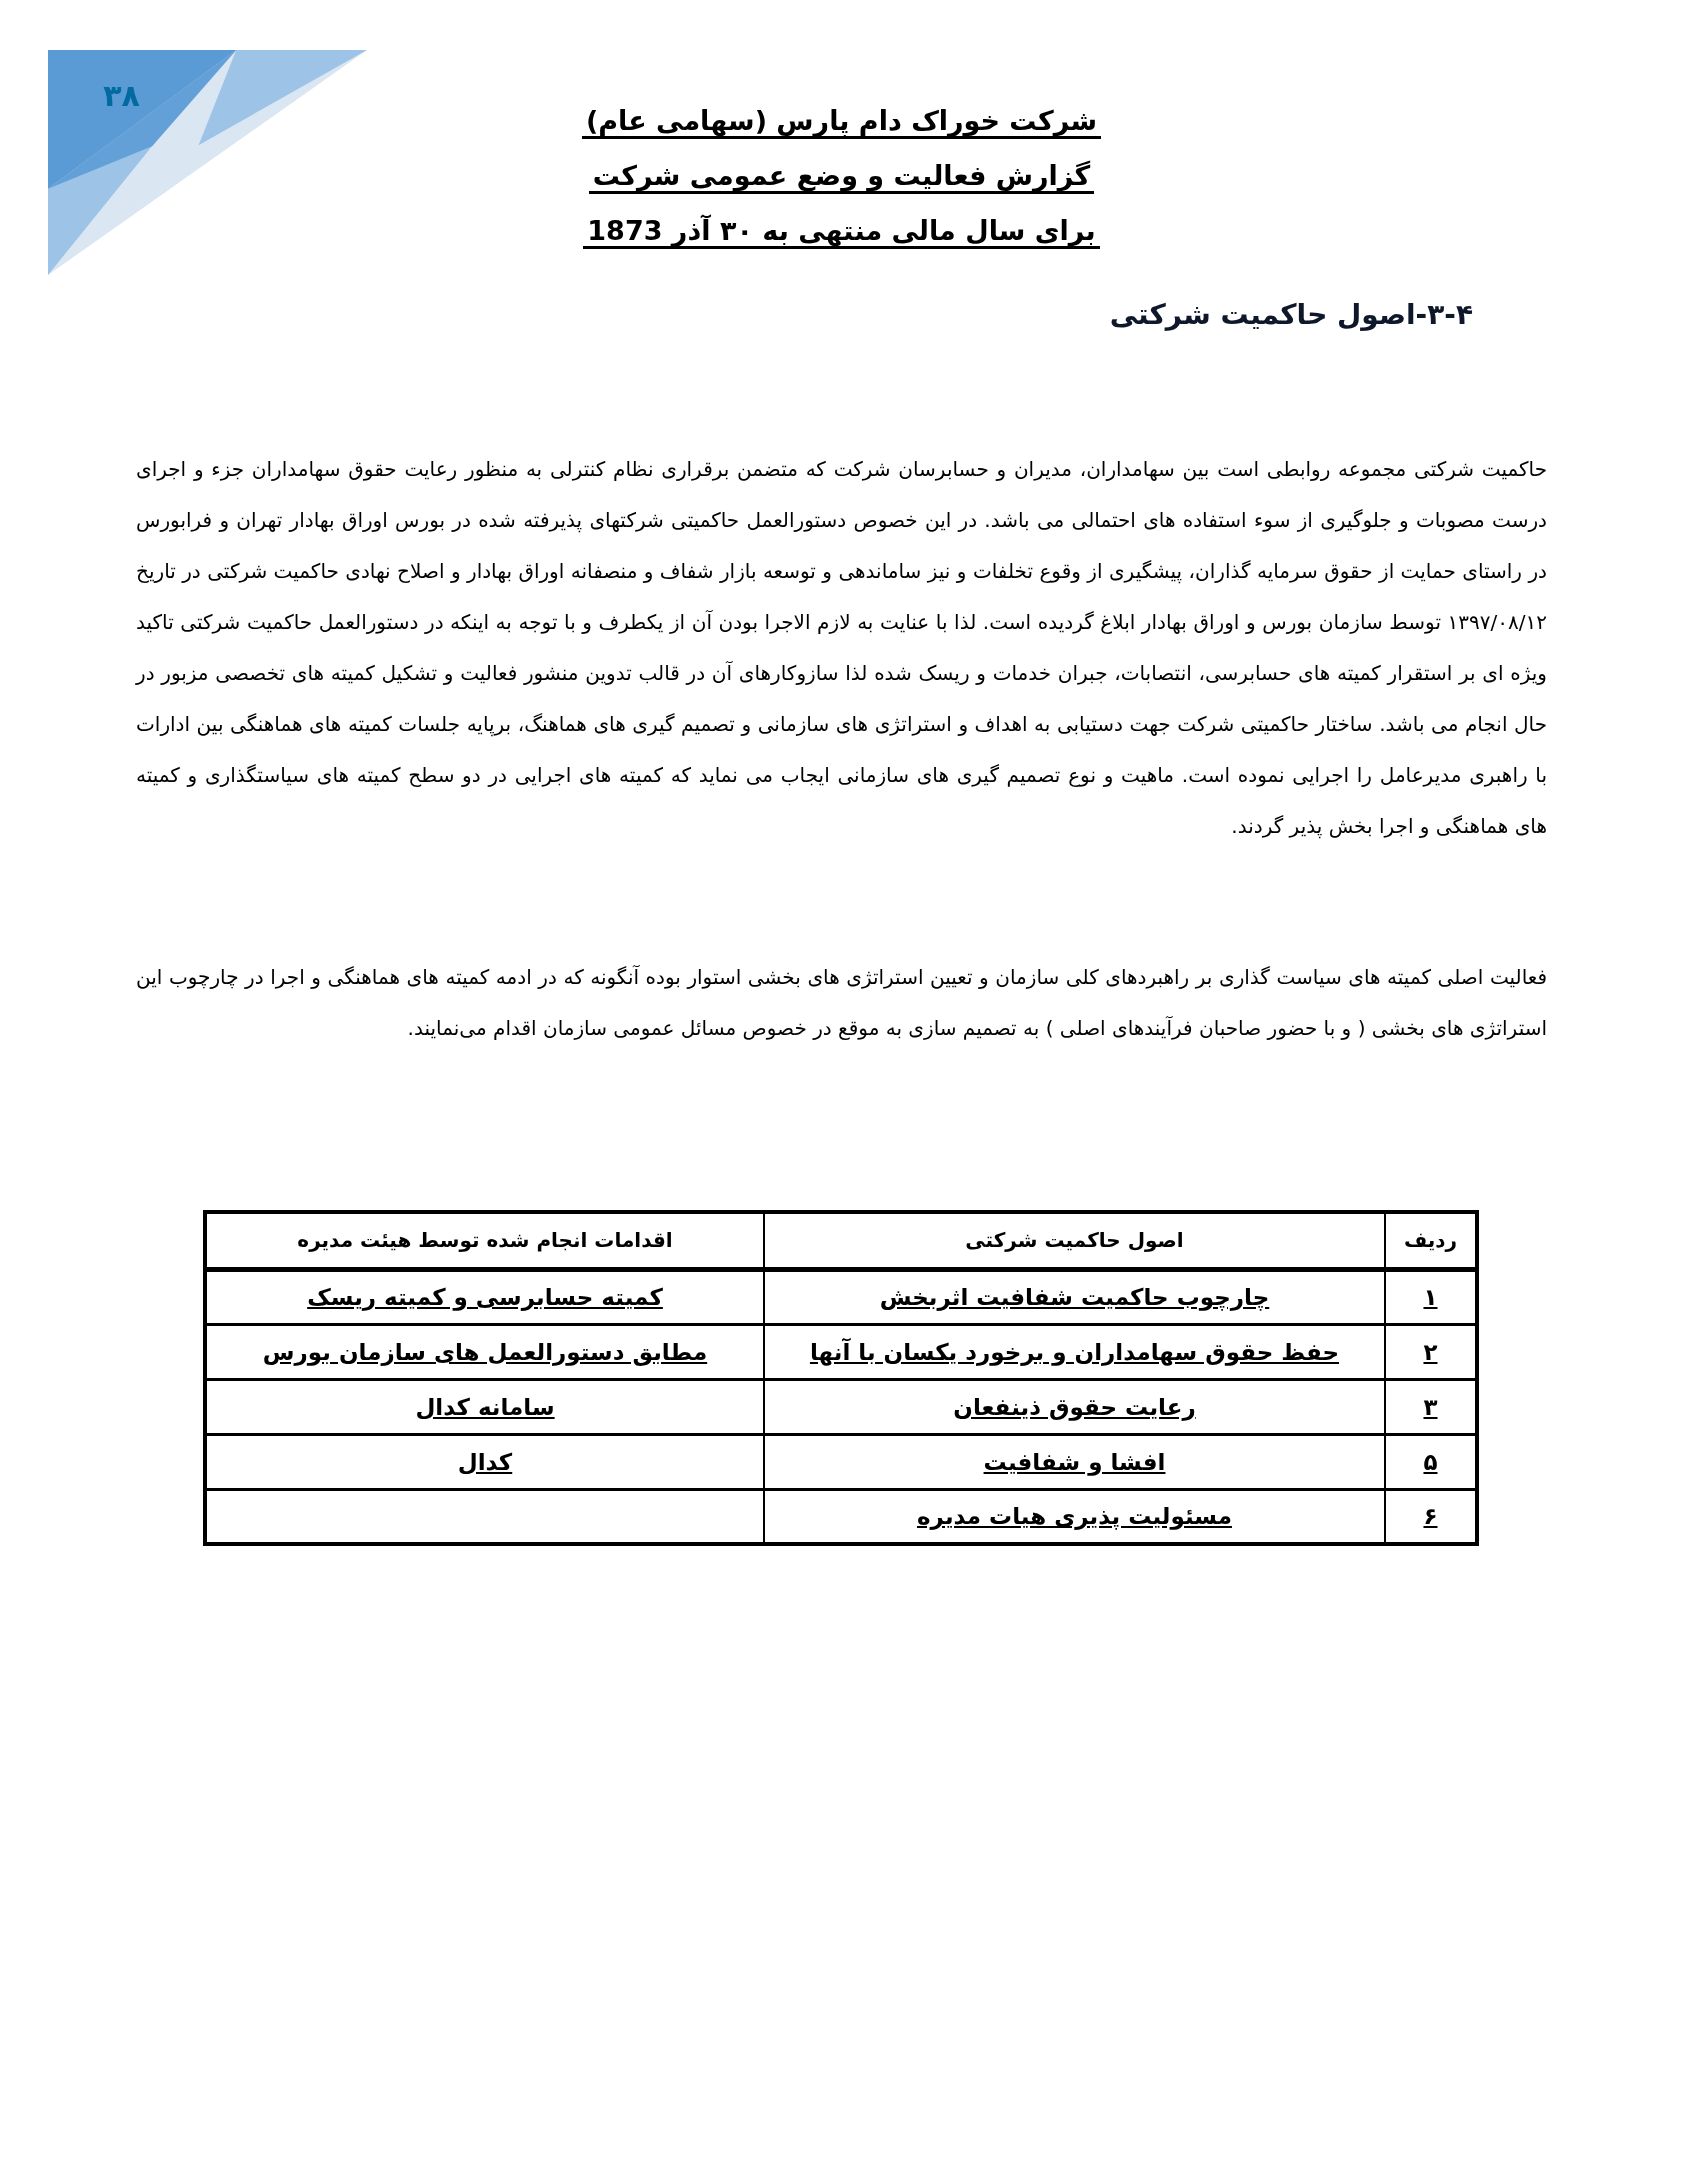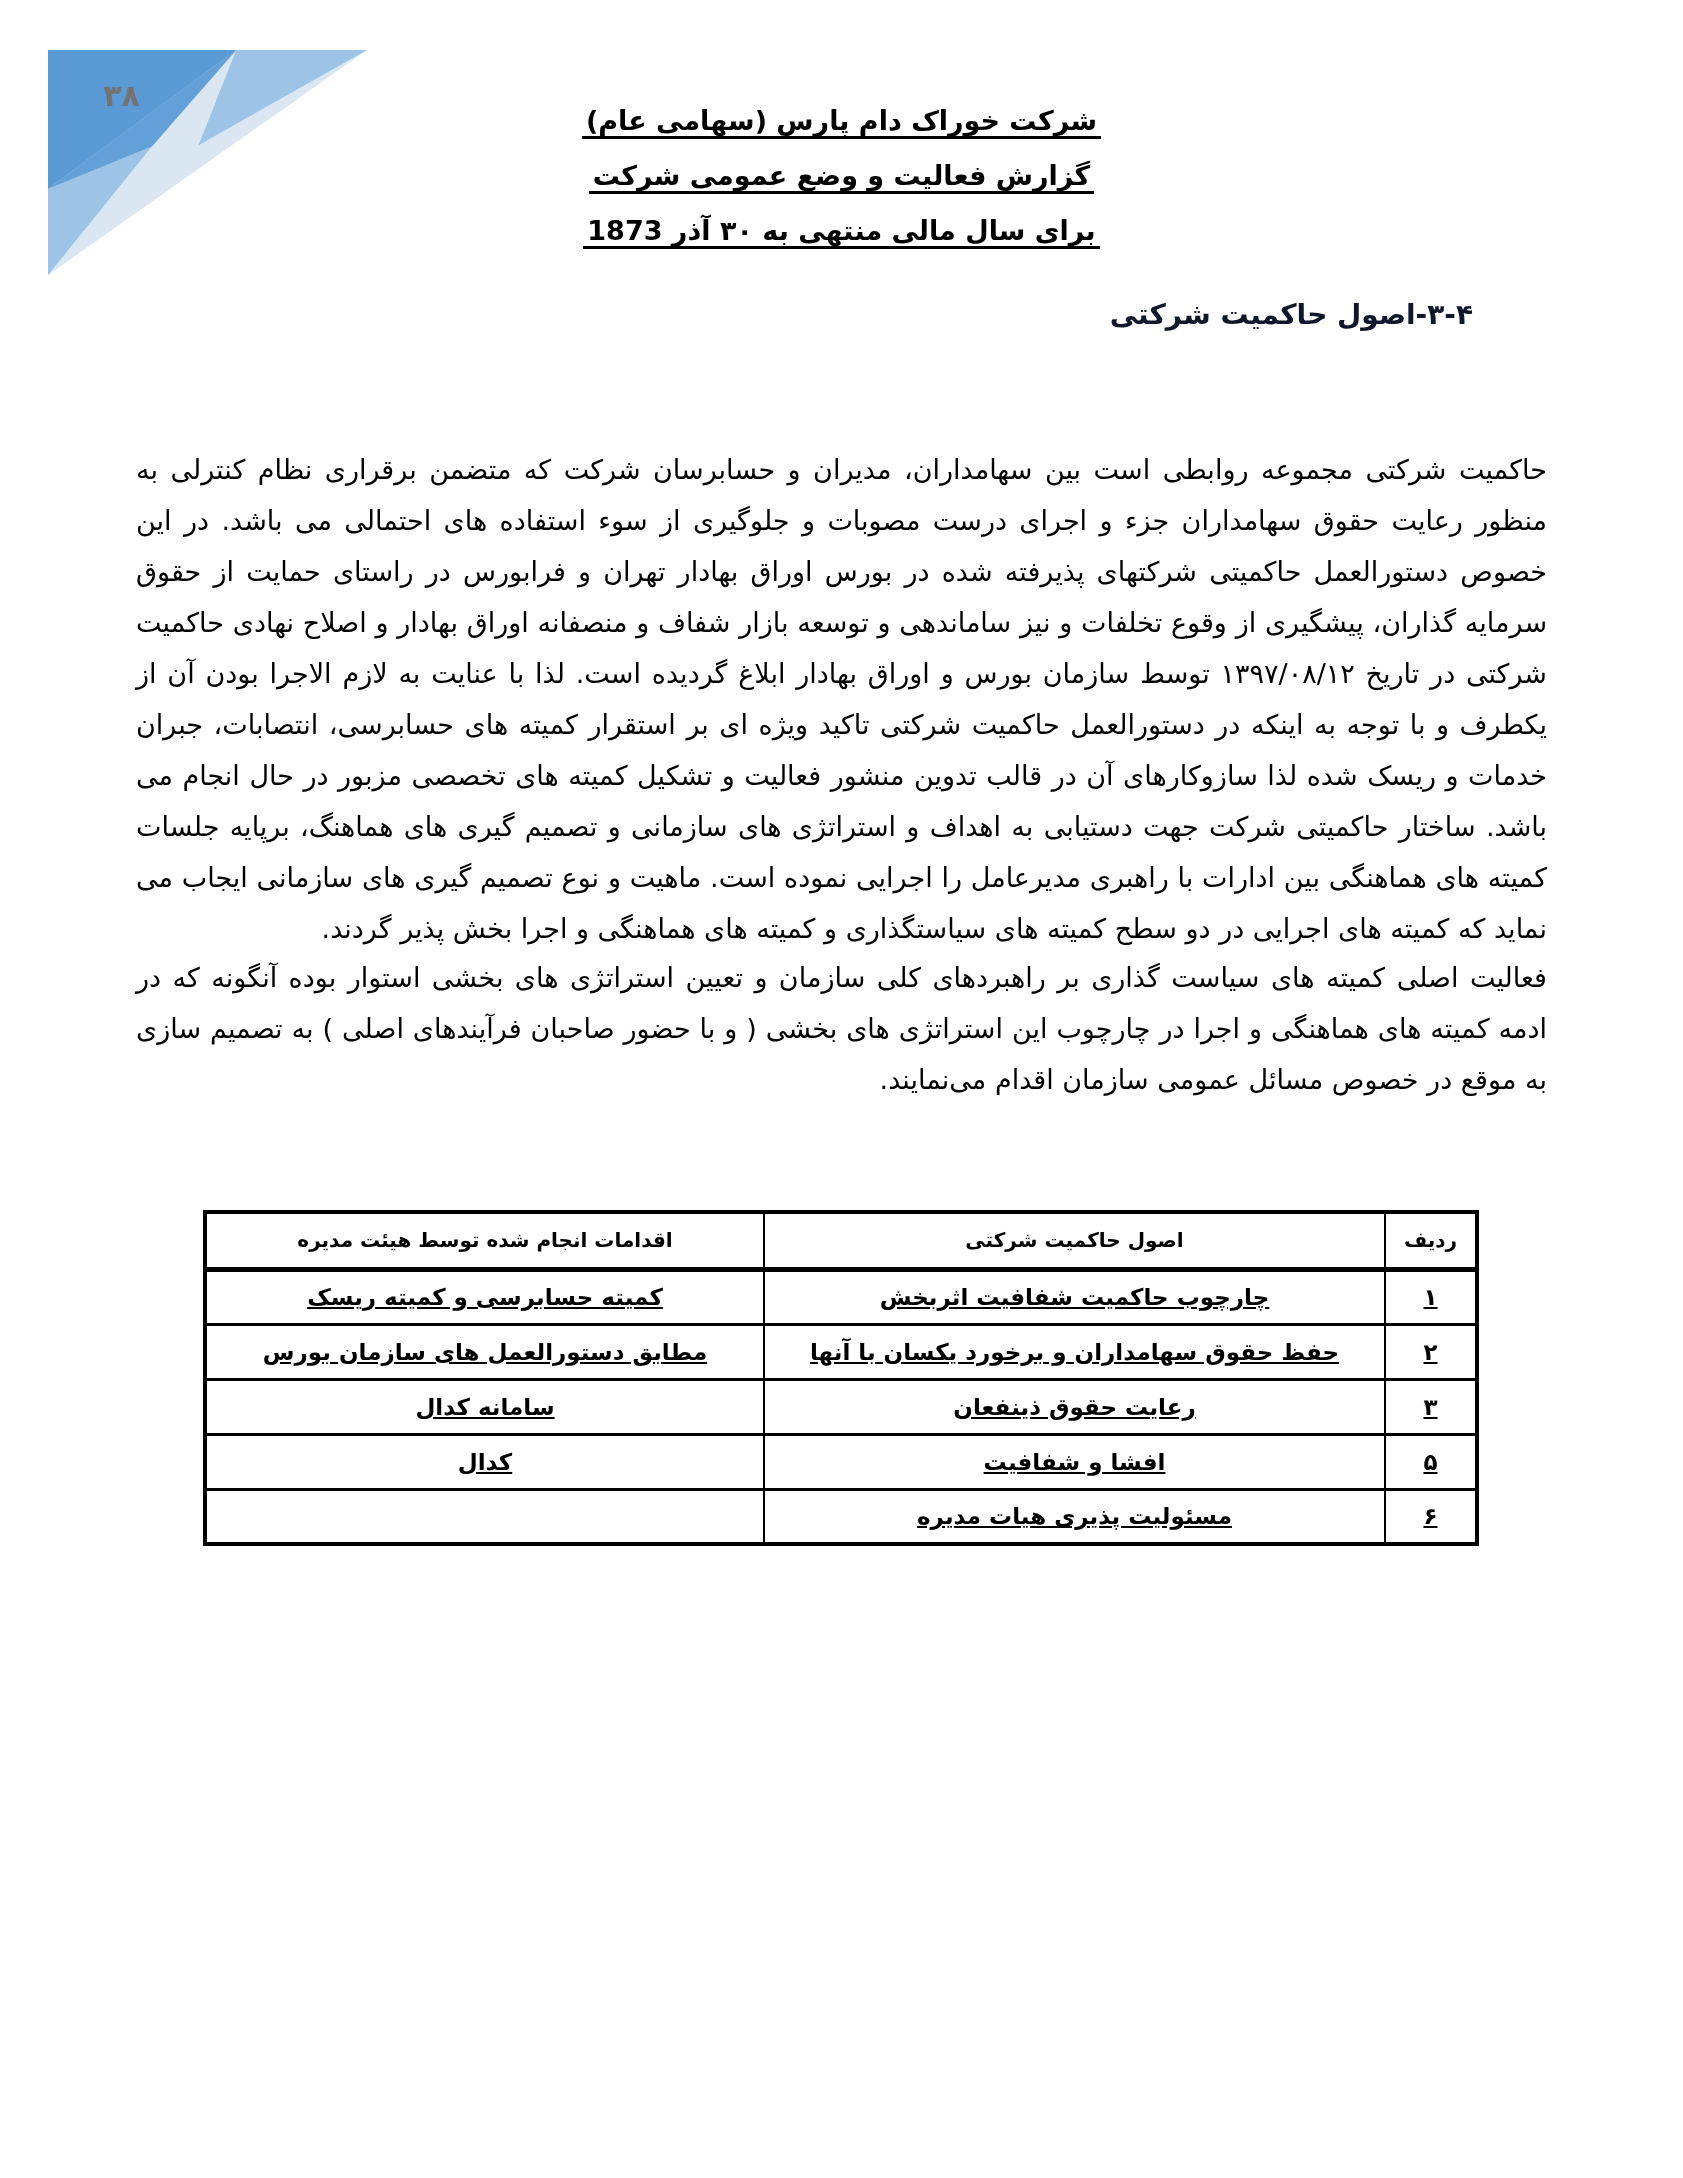--- a/index.html
+++ b/index.html
@@ -5,36 +5,36 @@
   * { margin:0; padding:0; box-sizing:border-box; }
   html,body { background:#ffffff; }
   body { width:1683px; height:2178px; overflow:hidden;
          font-family:"DejaVu Sans", sans-serif; color:#000; }
   .page { position:relative; width:1683px; height:2178px; background:#fff; direction:rtl; }
 
   
   .corner { position:absolute; left:48px; top:50px; width:323px; height:226px; }
   .corner svg { display:block; width:100%; height:100%; }
   .pagenum { position:absolute; left:44px; top:28px; width:59px;
-             color:#737373; font-size:30px; font-weight:bold; text-align:center; direction:rtl; }
+             color:#0369a1; font-size:30px; font-weight:bold; text-align:center; direction:rtl; }
 
   
   .doc-header { position:absolute; top:93px; left:0; right:0; text-align:center;
                 font-weight:bold; font-size:27px; line-height:55px; direction:rtl; }
   .doc-header .hline span { border-bottom:3px solid #000; padding:0 4px 0; }
 
   
   .section-heading { position:absolute; top:298px; right:210px;
                      font-size:28px; font-weight:bold; direction:rtl; white-space:nowrap; }
 
   
   .intro { position:absolute; top:372px; right:136px; left:136px;
            font-size:26px; font-weight:bold; text-align:right; direction:rtl; }
   .body-par { position:absolute; right:136px; left:136px; direction:rtl;
-              font-size:27px; line-height:51px; text-align:justify; text-align-last:right; }
+              font-size:20px; line-height:51px; text-align:justify; text-align-last:right; }
   .b1 { top:444px; }
   .b2 { top:952px; }
 
   
   .gov-table { position:absolute; top:1210px; left:203px; width:1272px;
                border-collapse:collapse; direction:rtl; table-layout:fixed;
                font-weight:bold; font-size:23px; text-align:center; }
   .gov-table th, .gov-table td { border:2px solid #000; vertical-align:middle; padding:2px 8px; }
   .gov-table { border:4px solid #000; }
   .gov-table th { height:57px; border-bottom:5px solid #000; font-size:20px; }

